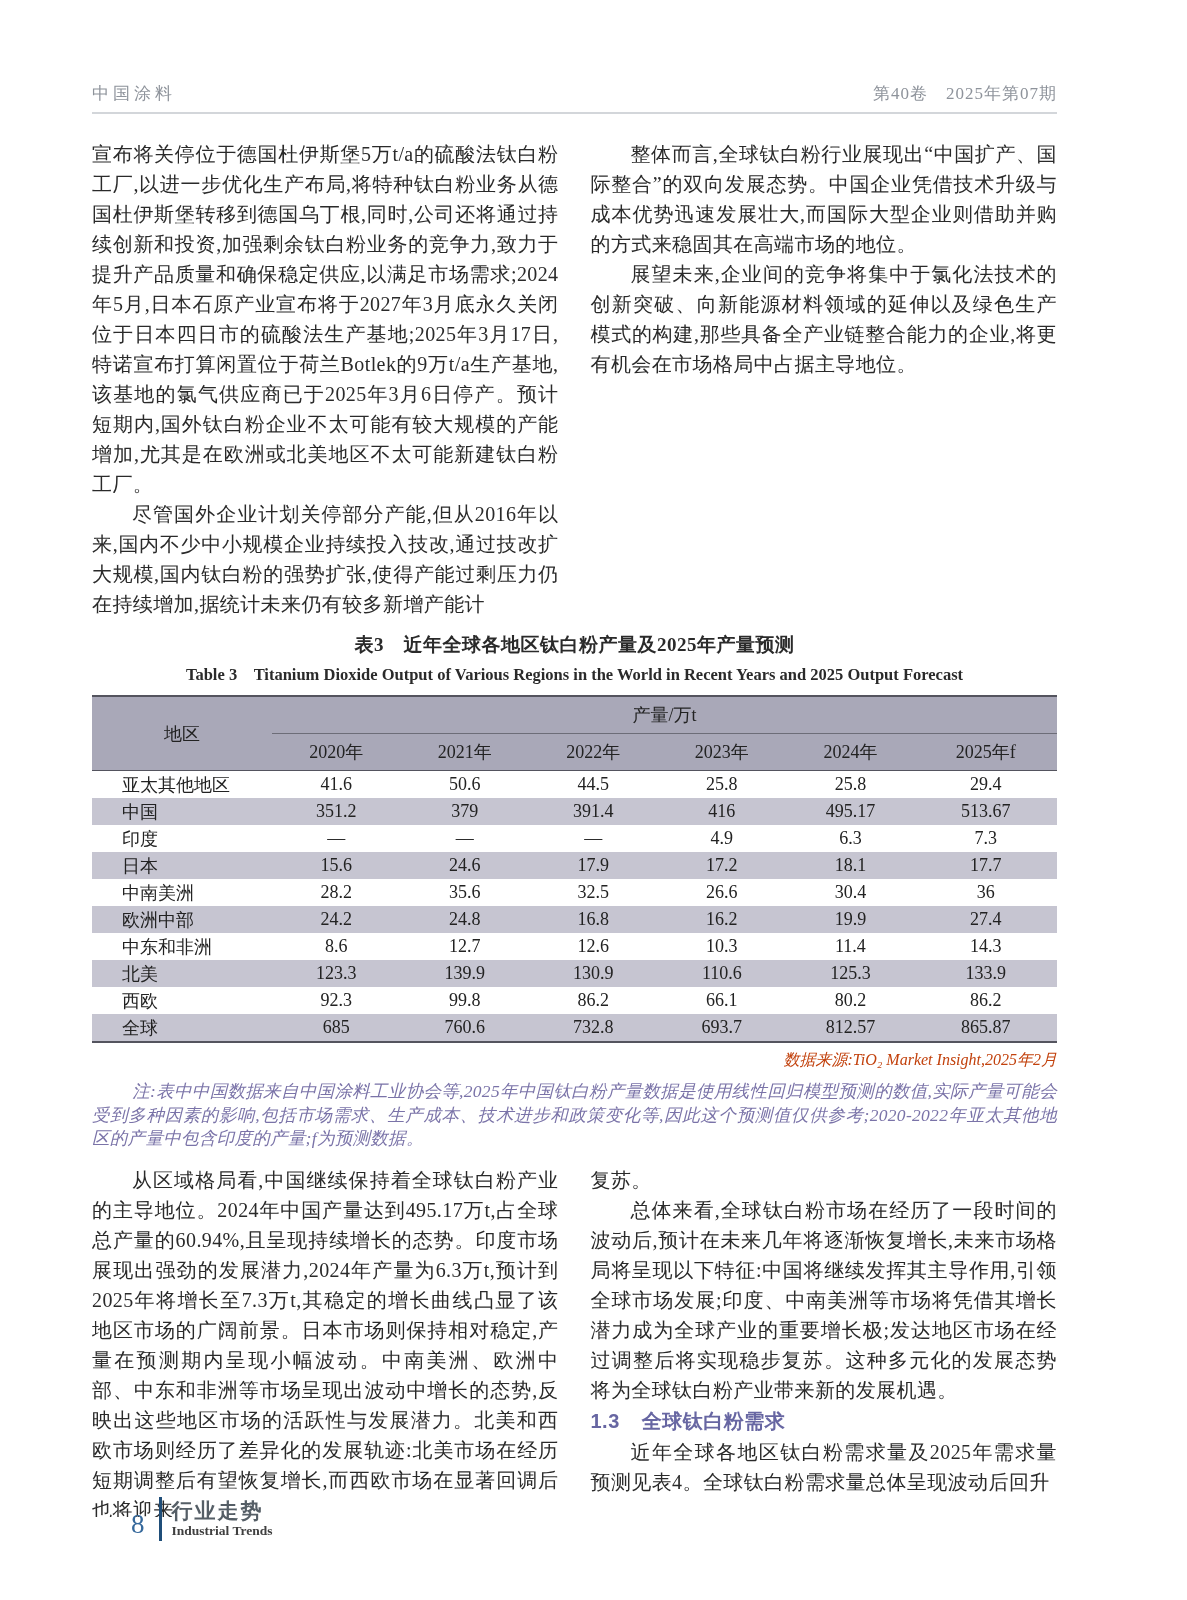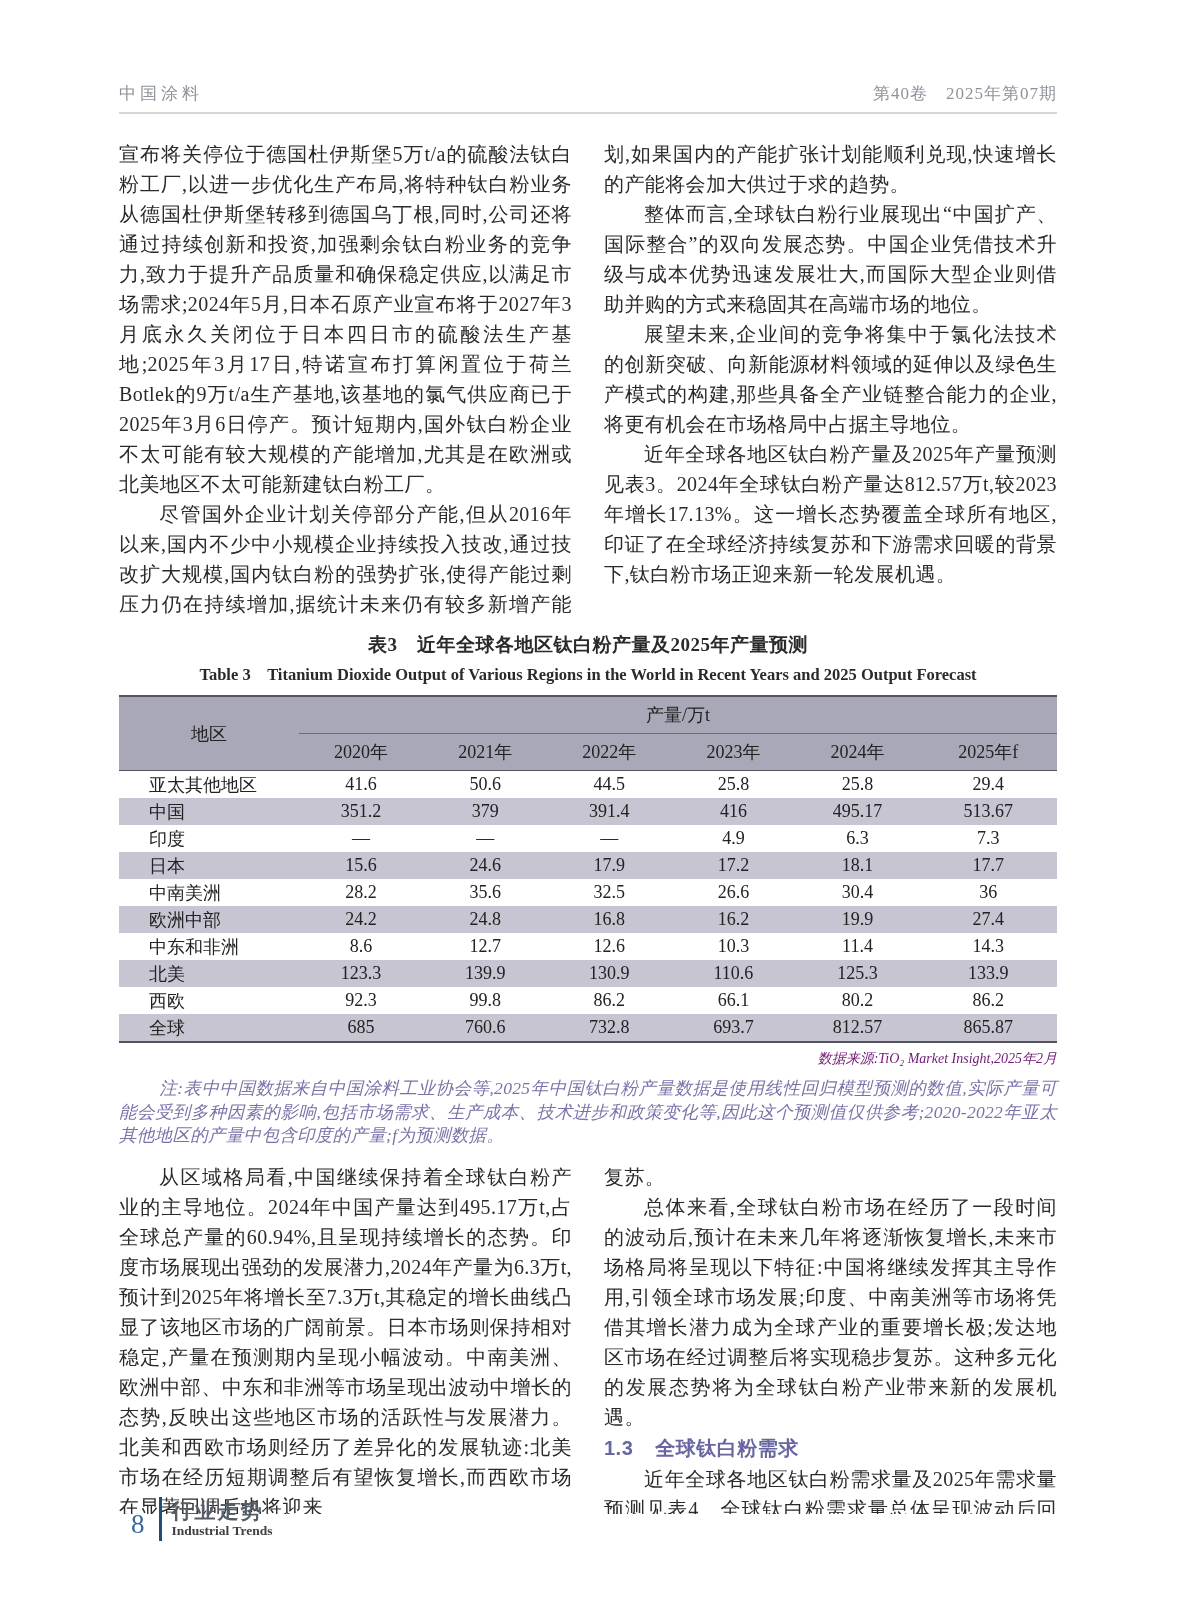--- a/index.html
+++ b/index.html
@@ -1,20 +1,20 @@
 <!DOCTYPE html>
 <html><head>
 <meta charset="utf-8">
 <style>
   html,body { margin:0; padding:0; background:#ffffff; }
   .page {
     position: relative;
     width: 1187px; height: 1600px;
     box-sizing: border-box;
-    padding: 0 130px 0 119px;
+    padding: 0 130px 0 92px;
     background: #ffffff;
     overflow: hidden;
     font-family: "Liberation Serif", "DejaVu Serif", serif;
     color: #2a2a2a;
   }
   
   .page-header {
     display:flex; justify-content:space-between; align-items:flex-end;
     padding-top: 82px;
     font-size: 17px; color:#8e939b;
@@ -64,23 +64,23 @@
   th.region-h { width: 178px; text-align: center; }
   th.group-h { height: 34px; border-bottom: 1px solid #6d6d78; }
   th.year-h { height: 34px; text-align: center; }
   tbody td { height: 27px; text-align: center; padding: 0; }
   tbody td.region { text-align: left; padding-left: 30px; }
   tbody tr:nth-child(even) { background: #c6c5d1; }
 
   .table-source {
     margin-top: 7px;
     text-align: right;
-    font-size: 14px;
+    font-size: 16px;
     font-style: italic;
-    color: #701a75;
+    color: #c2410c;
   }
   .table-note {
     margin-top: 9px;
     font-size: 17.5px;
     line-height: 23.5px;
     font-style: italic;
     color: #7a73a8;
     text-align: justify;
     text-indent: 2.3em;
     letter-spacing: 0.3px;
@@ -113,24 +113,22 @@
     <span class="ph-right">第40卷　2025年第07期</span>
   </div>
   <hr class="header-rule">
 
   <div class="columns columns-top">
     <div class="col">
       <p>宣布将关停位于德国杜伊斯堡5万t/a的硫酸法钛白粉工厂,以进一步优化生产布局,将特种钛白粉业务从德国杜伊斯堡转移到德国乌丁根,同时,公司还将通过持续创新和投资,加强剩余钛白粉业务的竞争力,致力于提升产品质量和确保稳定供应,以满足市场需求;2024年5月,日本石原产业宣布将于2027年3月底永久关闭位于日本四日市的硫酸法生产基地;2025年3月17日,特诺宣布打算闲置位于荷兰Botlek的9万t/a生产基地,该基地的氯气供应商已于2025年3月6日停产。预计短期内,国外钛白粉企业不太可能有较大规模的产能增加,尤其是在欧洲或北美地区不太可能新建钛白粉工厂。</p>
       <p class="indent">尽管国外企业计划关停部分产能,但从2016年以来,国内不少中小规模企业持续投入技改,通过技改扩大规模,国内钛白粉的强势扩张,使得产能过剩压力仍在持续增加,据统计未来仍有较多新增产能计</p>
     </div>
     <div class="col">
-      <p>划,如果国内的产能扩张计划能顺利兑现,快速增长的产能将会加大供过于求的趋势。</p>
       <p class="indent">整体而言,全球钛白粉行业展现出“中国扩产、国际整合”的双向发展态势。中国企业凭借技术升级与成本优势迅速发展壮大,而国际大型企业则借助并购的方式来稳固其在高端市场的地位。</p>
       <p class="indent">展望未来,企业间的竞争将集中于氯化法技术的创新突破、向新能源材料领域的延伸以及绿色生产模式的构建,那些具备全产业链整合能力的企业,将更有机会在市场格局中占据主导地位。</p>
-      <p class="indent">近年全球各地区钛白粉产量及2025年产量预测见表3。2024年全球钛白粉产量达812.57万t,较2023年增长17.13%。这一增长态势覆盖全球所有地区,印证了在全球经济持续复苏和下游需求回暖的背景下,钛白粉市场正迎来新一轮发展机遇。</p>
     </div>
   </div>
 
   <div class="table-title-zh">表3　近年全球各地区钛白粉产量及2025年产量预测</div>
   <div class="table-title-en">Table 3　Titanium Dioxide Output of Various Regions in the World in Recent Years and 2025 Output Forecast</div>
 
   <table class="data-table">
     <thead>
       <tr>
         <th class="region-h" rowspan="2">地区</th>

